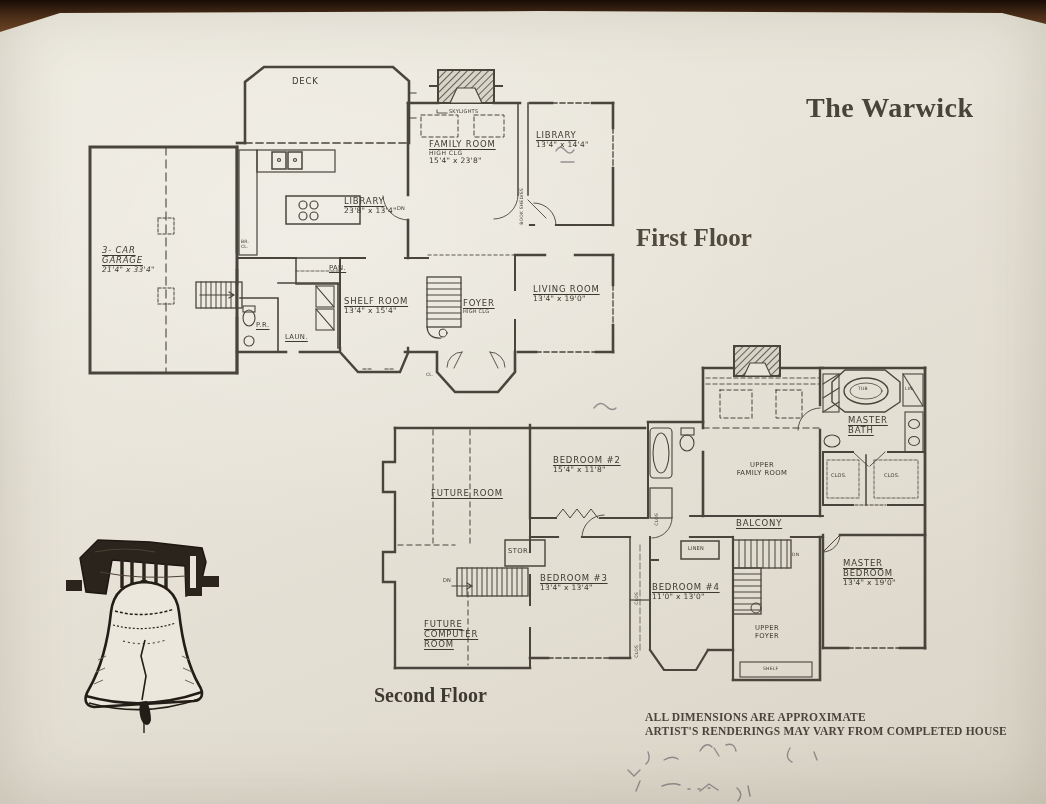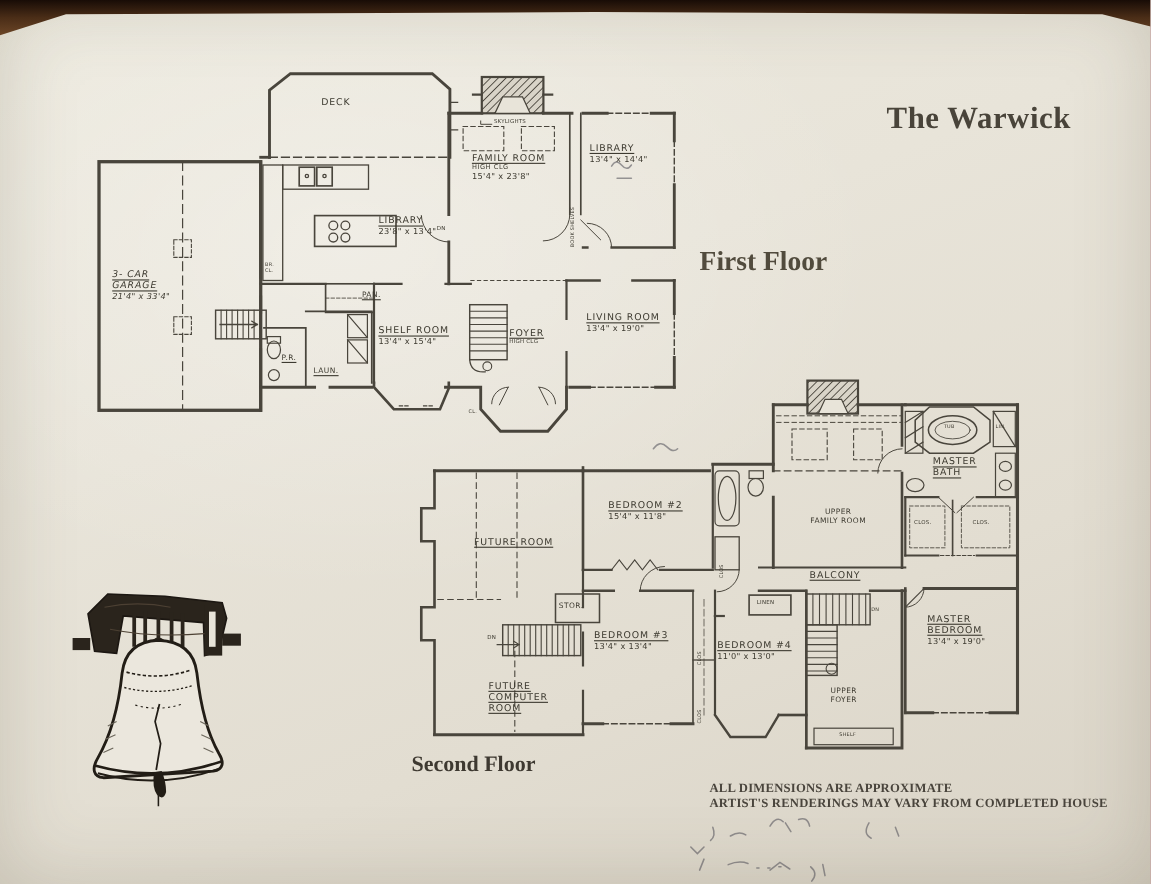--- a/index.html
+++ b/index.html
@@ -327,21 +327,21 @@
 
   <div class="serif h-warwick">The Warwick</div>
   <div class="serif h-first">First Floor</div>
   <div class="serif h-second">Second Floor</div>
   <div class="disclaimer">
     <span>ALL DIMENSIONS ARE APPROXIMATE</span><br>
     <span>ARTIST'S RENDERINGS MAY VARY FROM COMPLETED HOUSE</span>
   </div>
   <div class="watermark">5383176</div>
 
-  <div class="lbl" style="left:292px;top:88px;">
+  <div class="lbl" style="left:292px;top:76px;">
     <span class="rn">DECK</span>
   </div>
   <div class="lbl" style="left:449px;top:108px;">
     <span class="xs">SKYLIGHTS</span>
   </div>
   <div class="lbl" style="left:429px;top:139px;">
     <span class="rn u">FAMILY ROOM</span>
     <span class="nt">HIGH CLG</span>
     <span class="dm">15'4" x 23'8"</span>
   </div>
@@ -439,21 +439,21 @@
   </div>
   <div class="lbl" style="left:843px;top:558px;">
     <span class="rn u">MASTER</span>
     <span class="rn u">BEDROOM</span>
     <span class="dm">13'4" x 19'0"</span>
   </div>
   <div class="lbl ctr" style="left:742px;top:624px;width:50px;">
     <span class="sm">UPPER</span>
     <span class="sm">FOYER</span>
   </div>
-  <div class="lbl" style="left:444px;top:619px;">
+  <div class="lbl" style="left:424px;top:619px;">
     <span class="rn u">FUTURE</span>
     <span class="rn u">COMPUTER</span>
     <span class="rn u">ROOM</span>
   </div>
   <div class="lbl" style="left:763px;top:666px;">
     <span class="xxs">SHELF</span>
   </div>
   <div class="lbl" style="left:792px;top:552px;">
     <span class="xxs">DN</span>
   </div>

